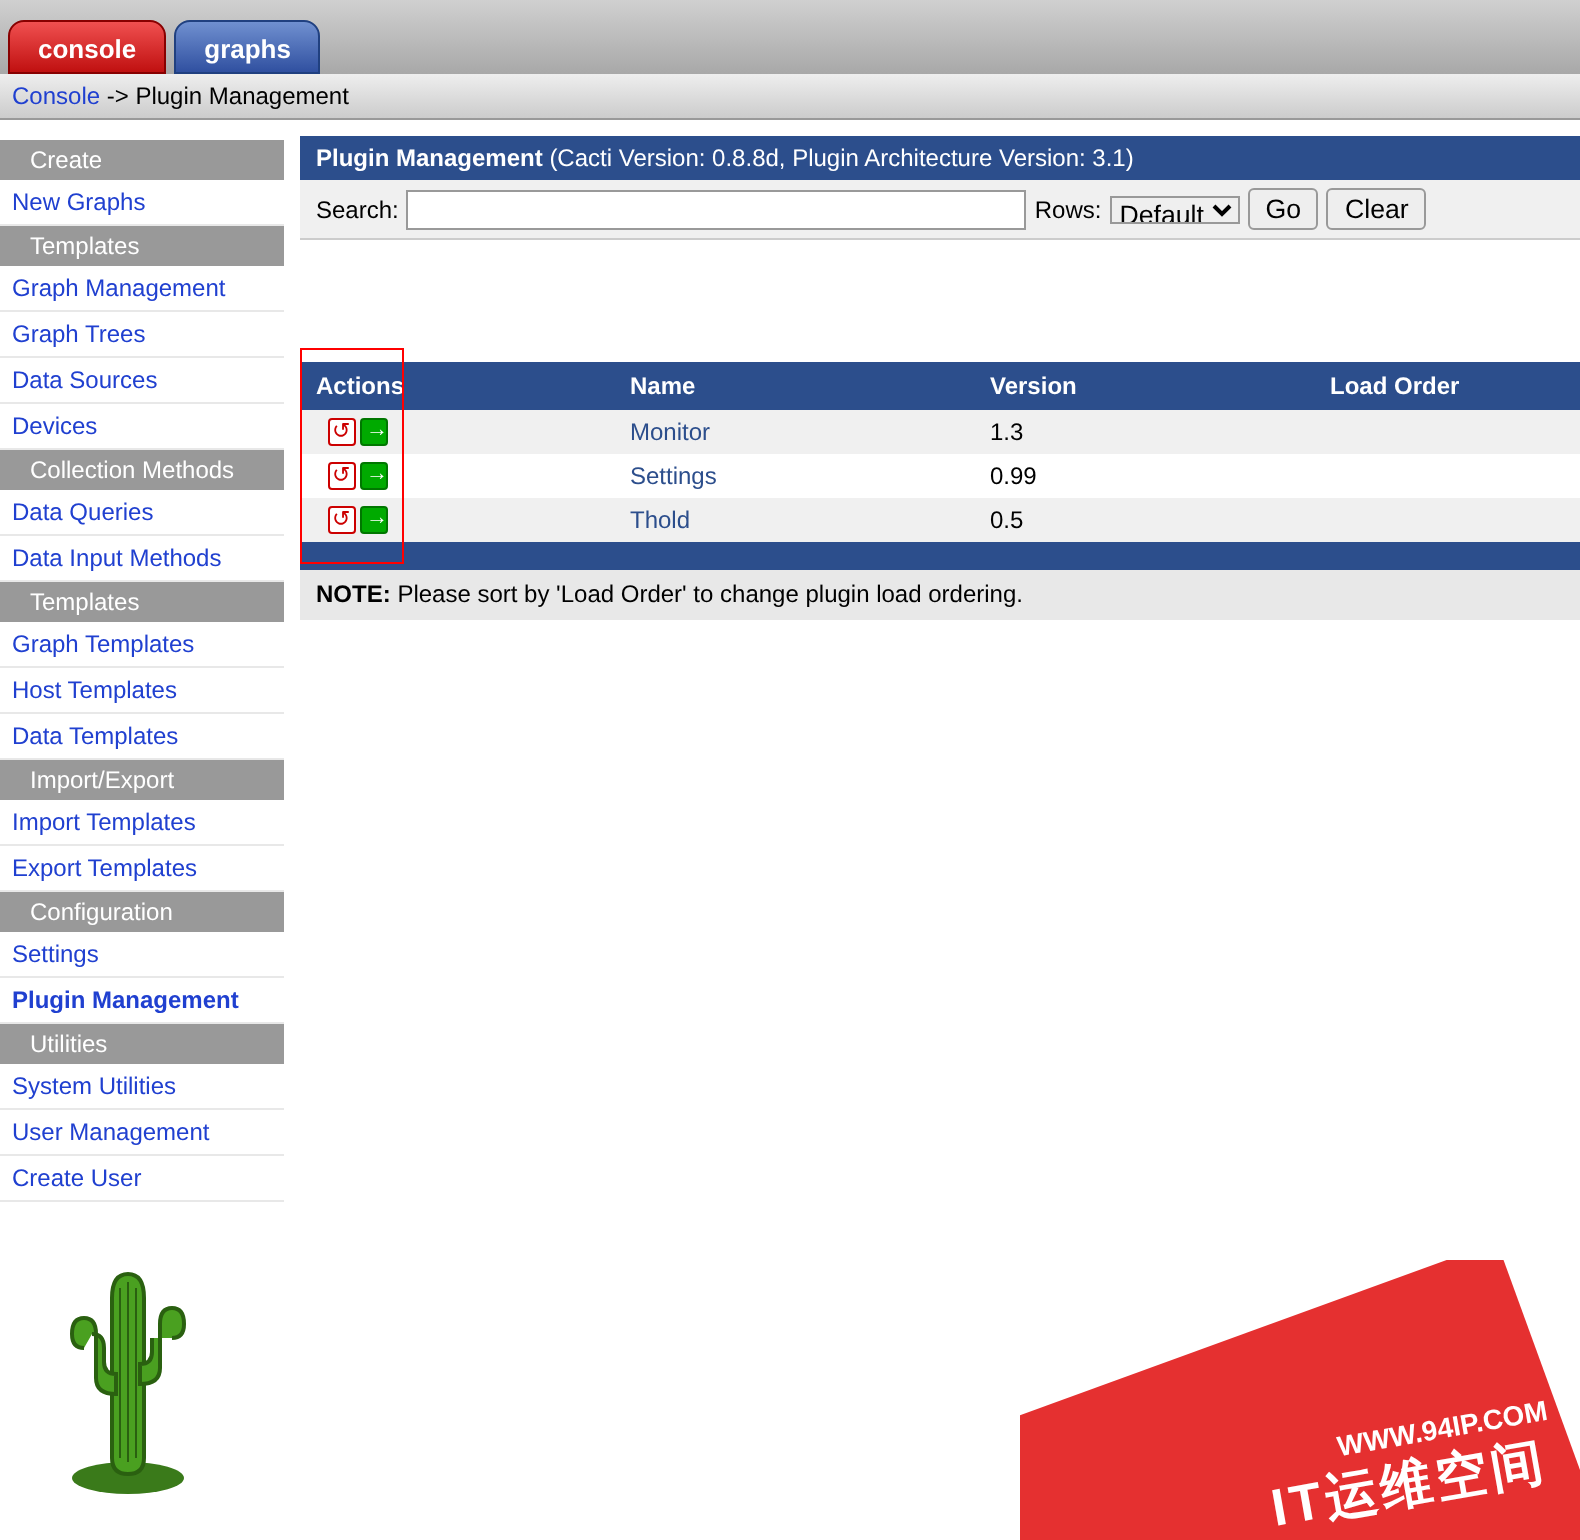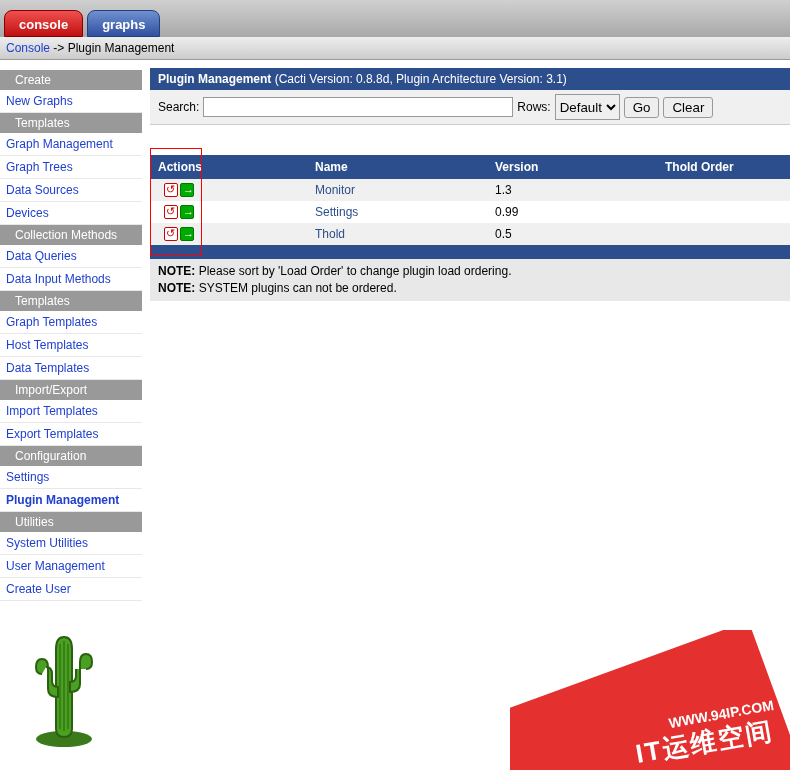--- a/index.html
+++ b/index.html
@@ -14,21 +14,21 @@
 .sidebar { width: 142px; flex-shrink: 0; padding-top: 10px; }
 .side-header { background: #999; color: #fff; font-weight: normal; padding: 3px 15px; font-size: 12px; }
 .side-item { padding: 4px 6px; border-bottom: 1px solid #e8e8e8; }
 .side-item a { color: #2040d0; text-decoration: none; }
 .side-item.active a { font-weight: bold; }
 .main { flex: 1; padding: 8px 0 0 8px; }
 .title-bar { background: #2c4e8c; color: #fff; padding: 4px 8px; font-size: 12px; }
 .title-bar .t { font-weight: bold; }
 .search-bar { background: #f0f0f0; padding: 4px 8px; display: flex; align-items: center; gap: 4px; border-bottom: 1px solid #ccc; }
 .search-bar input[type=text] { width: 310px; height: 20px; border: 1px solid #999; padding: 2px; }
-.search-bar select { height: 26px; border: 1px solid #999; }
+.search-bar select { height: 14px; border: 1px solid #999; }
 .search-bar button { padding: 2px 8px; border: 1px solid #999; background: #eee; cursor: pointer; border-radius: 3px; }
 .spacer-row { height: 30px; background: #fff; }
 .table-head { background: #2c4e8c; color: #fff; display: flex; padding: 5px 0; font-weight: bold; position: relative; }
 .col-actions { width: 165px; padding-left: 8px; }
 .col-name { width: 180px; }
 .col-version { width: 170px; }
 .col-load { flex: 1; }
 .plugin-row { display: flex; align-items: center; padding: 4px 0; }
 .plugin-row:nth-child(odd) { background: #f0f0f0; }
 .plugin-row:nth-child(even) { background: #fff; }
@@ -96,26 +96,26 @@
     <div class="search-bar">
       <span>Search:</span>
       <input type="text" value="" style="">
       <span>Rows:</span>
       <select><option>Default</option></select>
       <button>Go</button>
       <button>Clear</button>
     </div>
     <div class="spacer-row"></div>
 
-    <div style="position:relative;">
+    <div style="position:relative;margin-top:31px;">
       <div class="table-head">
         <div class="col-actions">Actions</div>
         <div class="col-name">Name</div>
         <div class="col-version">Version</div>
-        <div class="col-load">Thold Order</div>
+        <div class="col-load">Load Order</div>
       </div>
       <div id="plugin-rows">
           <div class="plugin-row">
             <div class="col-actions">
               <div class="action-icons">
                 <span class="icon icon-uninstall"></span>
                 <span class="icon icon-enable"></span>
               </div>
             </div>
             <div class="col-name"><a href="#">Monitor</a></div>
@@ -144,21 +144,20 @@
             <div class="col-version">0.5</div>
             <div class="col-load"></div>
           </div>
         </div>
       <div class="endbar"></div>
       <div class="highlight-box" style="left:0;top:-7px;width:52px;height:108px;"></div>
     </div>
 
     <div class="notes">
       <div><b>NOTE:</b> <span>Please sort by 'Load Order' to change plugin load ordering.</span></div>
-      <div><b>NOTE:</b> <span>SYSTEM plugins can not be ordered.</span></div>
     </div>
   </div>
 </div>
 
 <div class="cactus">
   <svg width="80" height="120" viewBox="0 0 80 120">
     <ellipse cx="40" cy="110" rx="28" ry="8" fill="#3a7a1a"></ellipse>
     <path d="M32 20 Q32 8 40 8 Q48 8 48 20 L48 100 Q48 108 40 108 Q32 108 32 100 Z" fill="#4aa020" stroke="#2a6010" stroke-width="2"></path>
     <path d="M18 45 Q12 45 12 38 Q12 30 18 30 Q24 30 24 38 L24 60 Q24 68 34 68 L34 58 Q28 58 28 52 L28 45 Q28 38 22 38" fill="#4aa020" stroke="#2a6010" stroke-width="2"></path>
     <path d="M62 40 Q68 40 68 33 Q68 25 62 25 Q56 25 56 33 L56 55 Q56 63 46 63 L46 53 Q52 53 52 47 L52 40" fill="#4aa020" stroke="#2a6010" stroke-width="2"></path>

